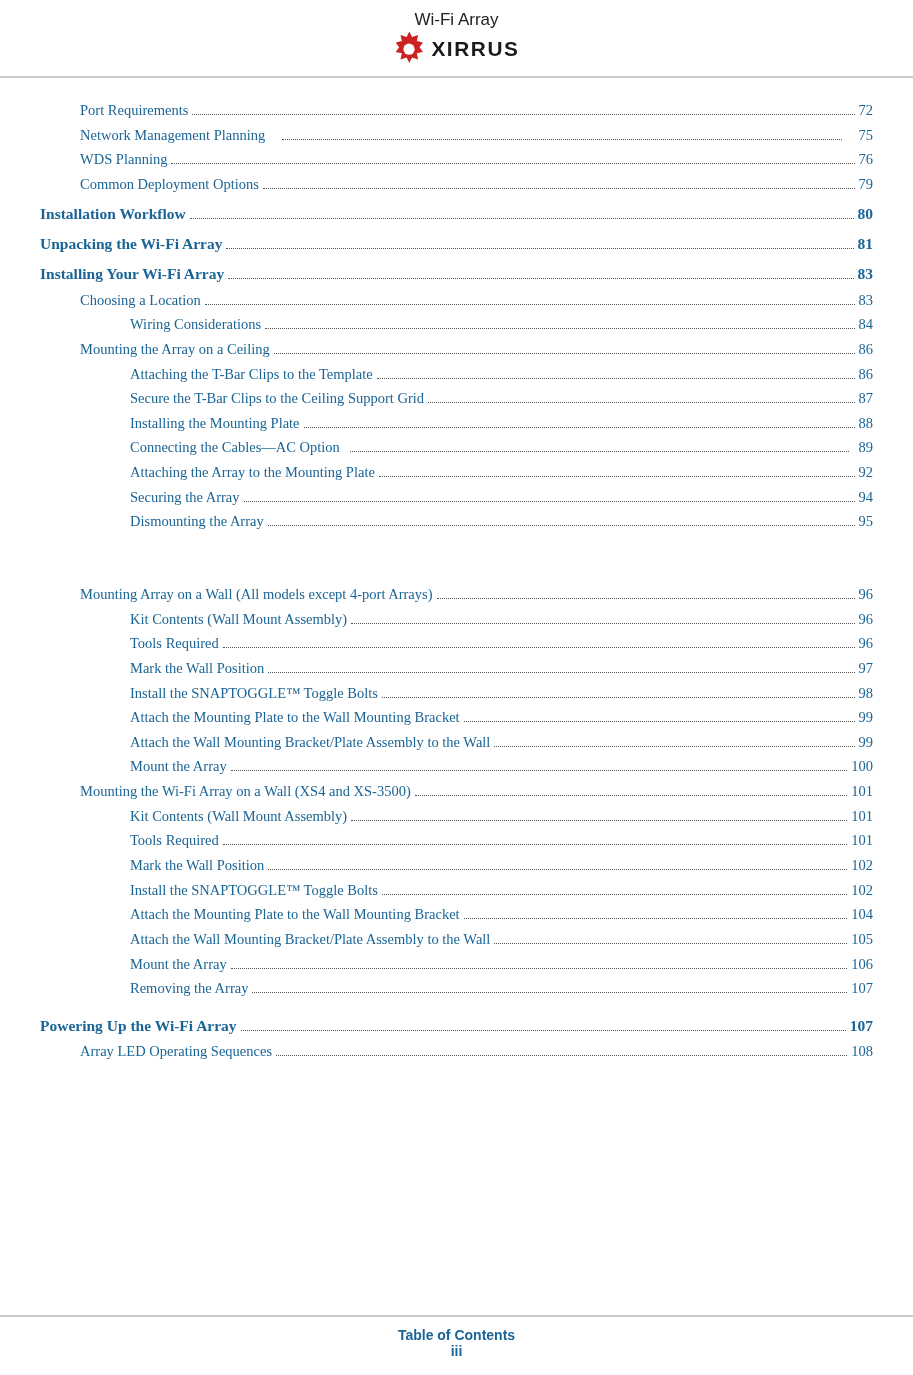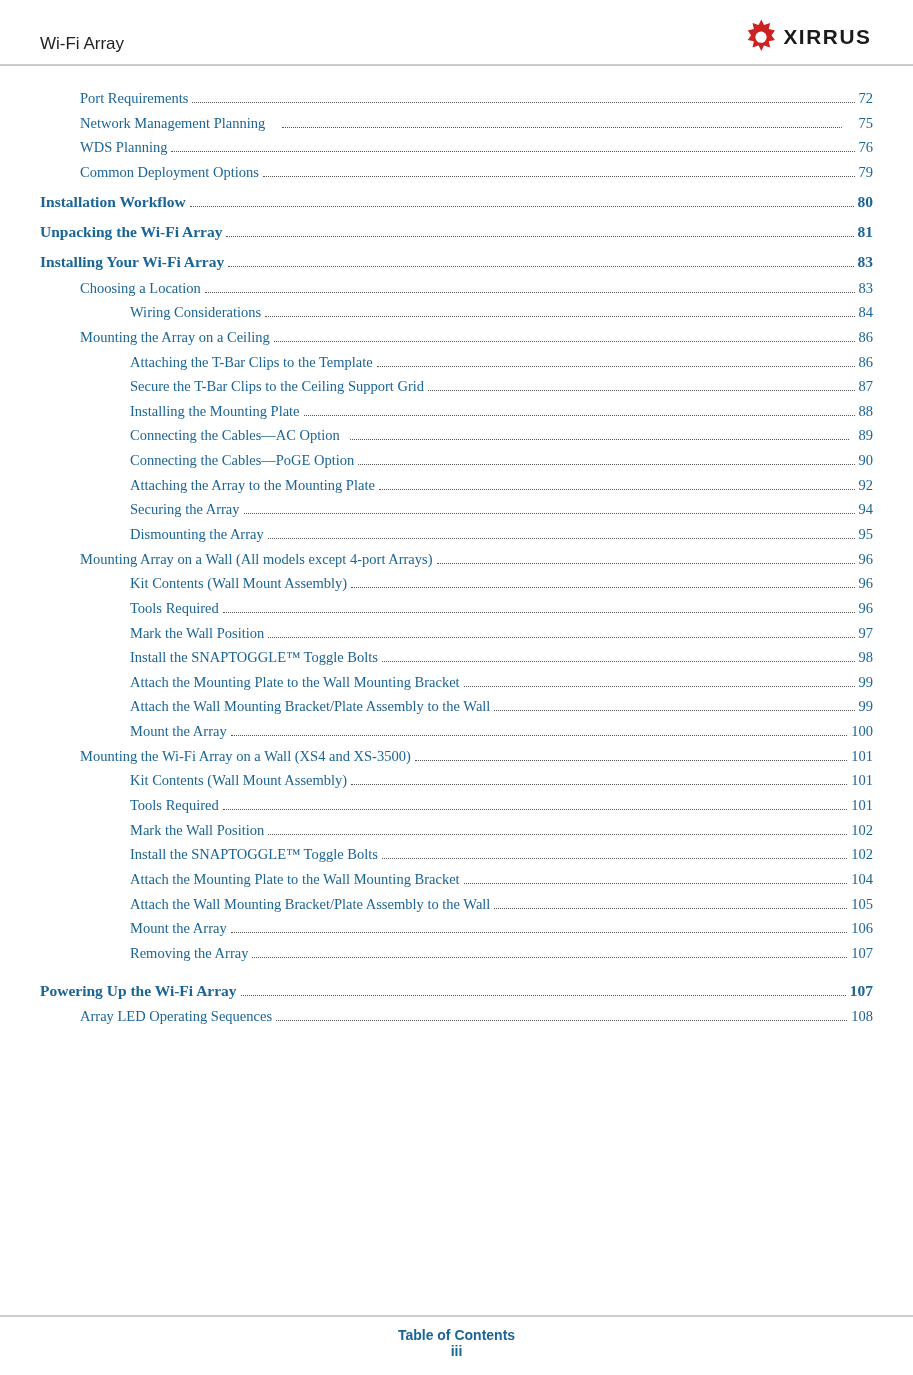--- a/index.html
+++ b/index.html
@@ -13,23 +13,24 @@
     .page {
       width: 913px;
       min-height: 1375px;
       padding: 0;
       position: relative;
     }
     
     .header {
       display: flex;
       justify-content: space-between;
-      align-items: flex-end;
-      padding: 18px 40px 10px 40px;
+      align-items: center;
+      padding: 10px 40px 10px 40px;
       border-bottom: 2px solid #cccccc;
+      flex-direction: column;
     }
     .header-title {
       font-size: 17px;
       font-weight: normal;
       color: #222222;
       font-family: Arial, sans-serif;
     }
     .logo-container {
       display: flex;
       align-items: center;
@@ -178,41 +179,36 @@
         <div class="toc-entry" style="padding-left: 90px; font-size: 14.5px; font-weight: normal;">
           <span class="toc-label">Installing the Mounting Plate</span>
           <span class="dots"></span>
           <span class="page-num">88</span>
         </div>
         <div class="toc-entry" style="padding-left: 90px; font-size: 14.5px; font-weight: normal; gap: 6px;">
           <span class="toc-label">Connecting the Cables—AC Option</span>
           <span class="dots"></span>
           <span class="page-num">89</span>
         </div>
-        <div class="toc-entry" style="padding-left: 90px; font-size: 14.5px; font-weight: normal;">
-          <span class="toc-label">Connecting the Cables—PoGE Option</span>
-          <span class="dots"></span>
-          <span class="page-num">90</span>
-        </div>
         <div class="toc-entry" style="padding-left: 90px; font-size: 14.5px; font-weight: normal; justify-content: space-between;">
           <span class="toc-label">Attaching the Array to the Mounting Plate</span>
           <span class="dots"></span>
           <span class="page-num">92</span>
         </div>
         <div class="toc-entry" style="padding-left: 90px; font-size: 14.5px; font-weight: normal;">
           <span class="toc-label">Securing the Array</span>
           <span class="dots"></span>
           <span class="page-num">94</span>
         </div>
         <div class="toc-entry" style="padding-left: 90px; font-size: 14.5px; font-weight: normal;">
           <span class="toc-label">Dismounting the Array</span>
           <span class="dots"></span>
           <span class="page-num">95</span>
         </div>
-        <div class="toc-entry" style="padding-left: 40px; font-size: 14.5px; font-weight: normal;">
+        <div class="toc-entry" style="padding-left: 40px; font-size: 14.5px; font-weight: normal; margin-top: 48px;">
           <span class="toc-label">Mounting Array on a Wall (All models except 4-port Arrays)</span>
           <span class="dots"></span>
           <span class="page-num">96</span>
         </div>
         <div class="toc-entry" style="padding-left: 90px; font-size: 14.5px; font-weight: normal;">
           <span class="toc-label">Kit Contents (Wall Mount Assembly)</span>
           <span class="dots"></span>
           <span class="page-num">96</span>
         </div>
         <div class="toc-entry" style="padding-left: 90px; font-size: 14.5px; font-weight: normal;">

